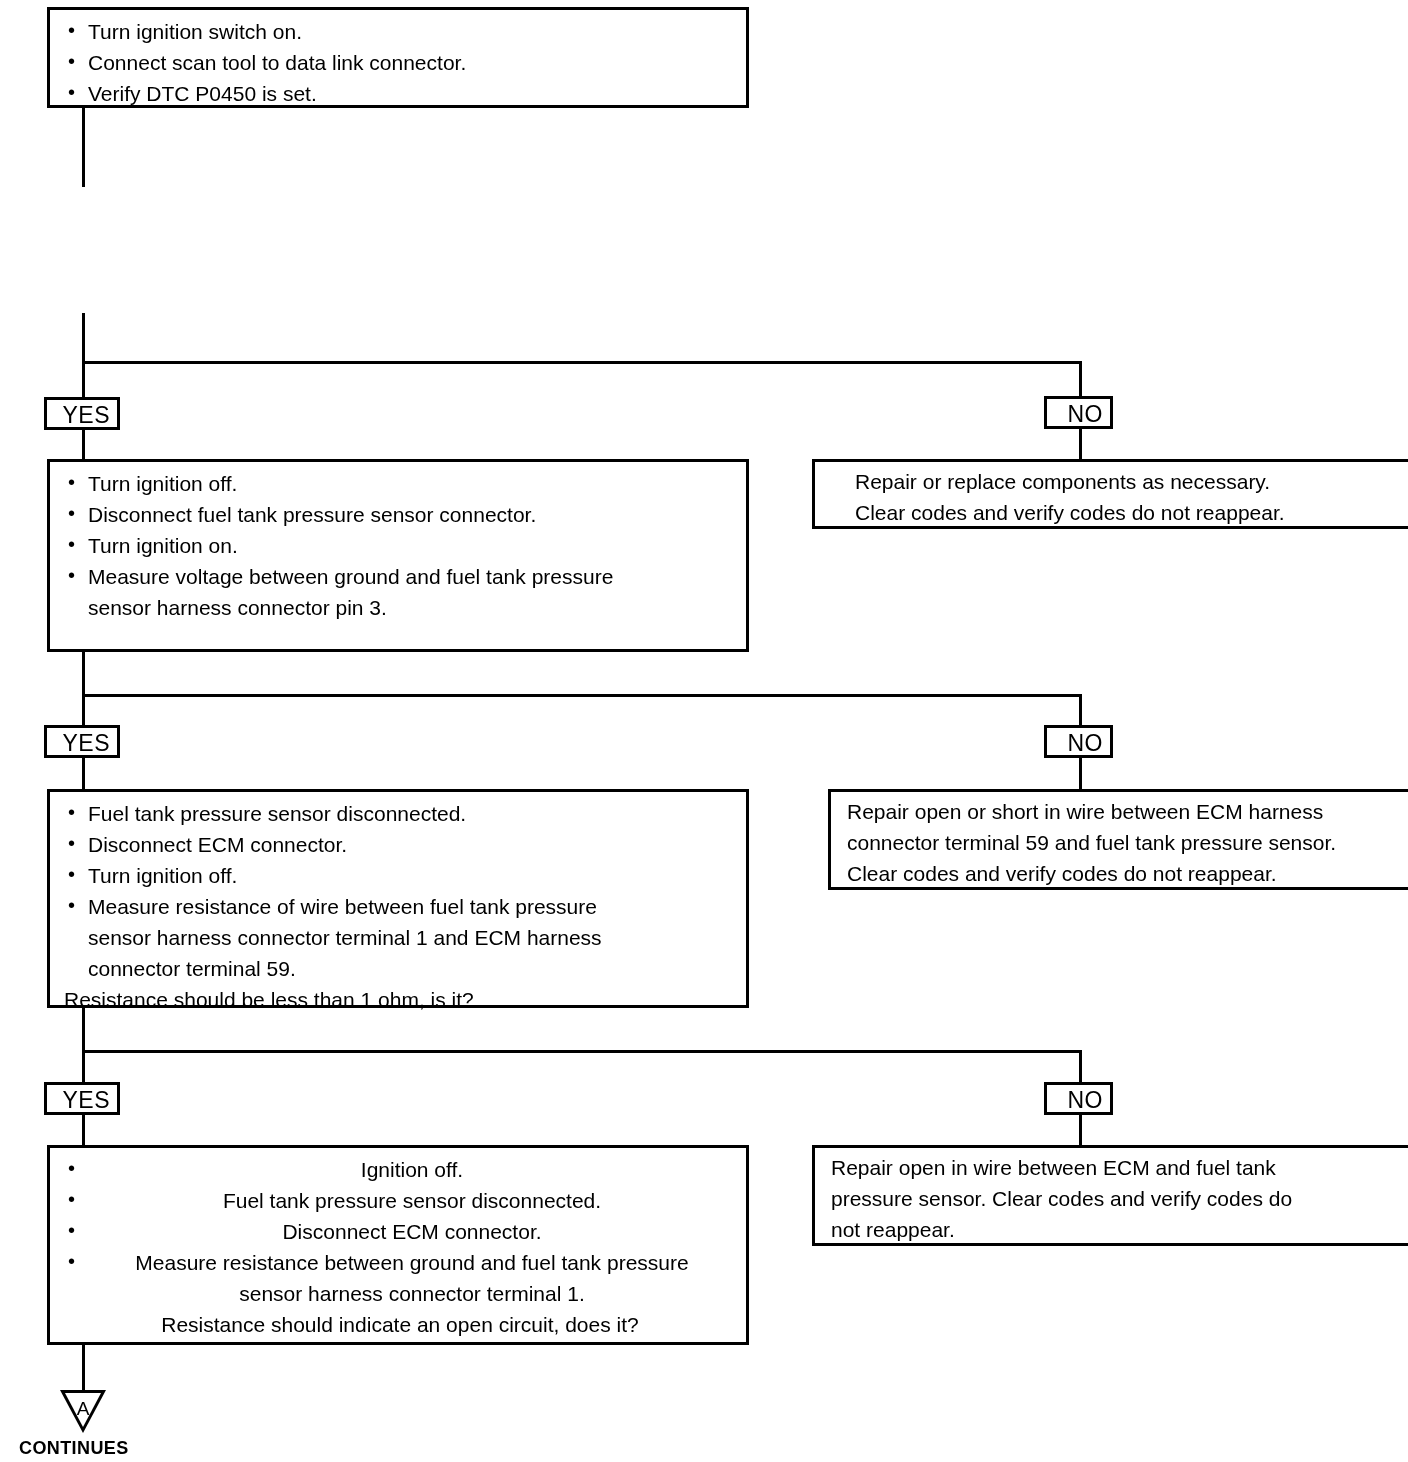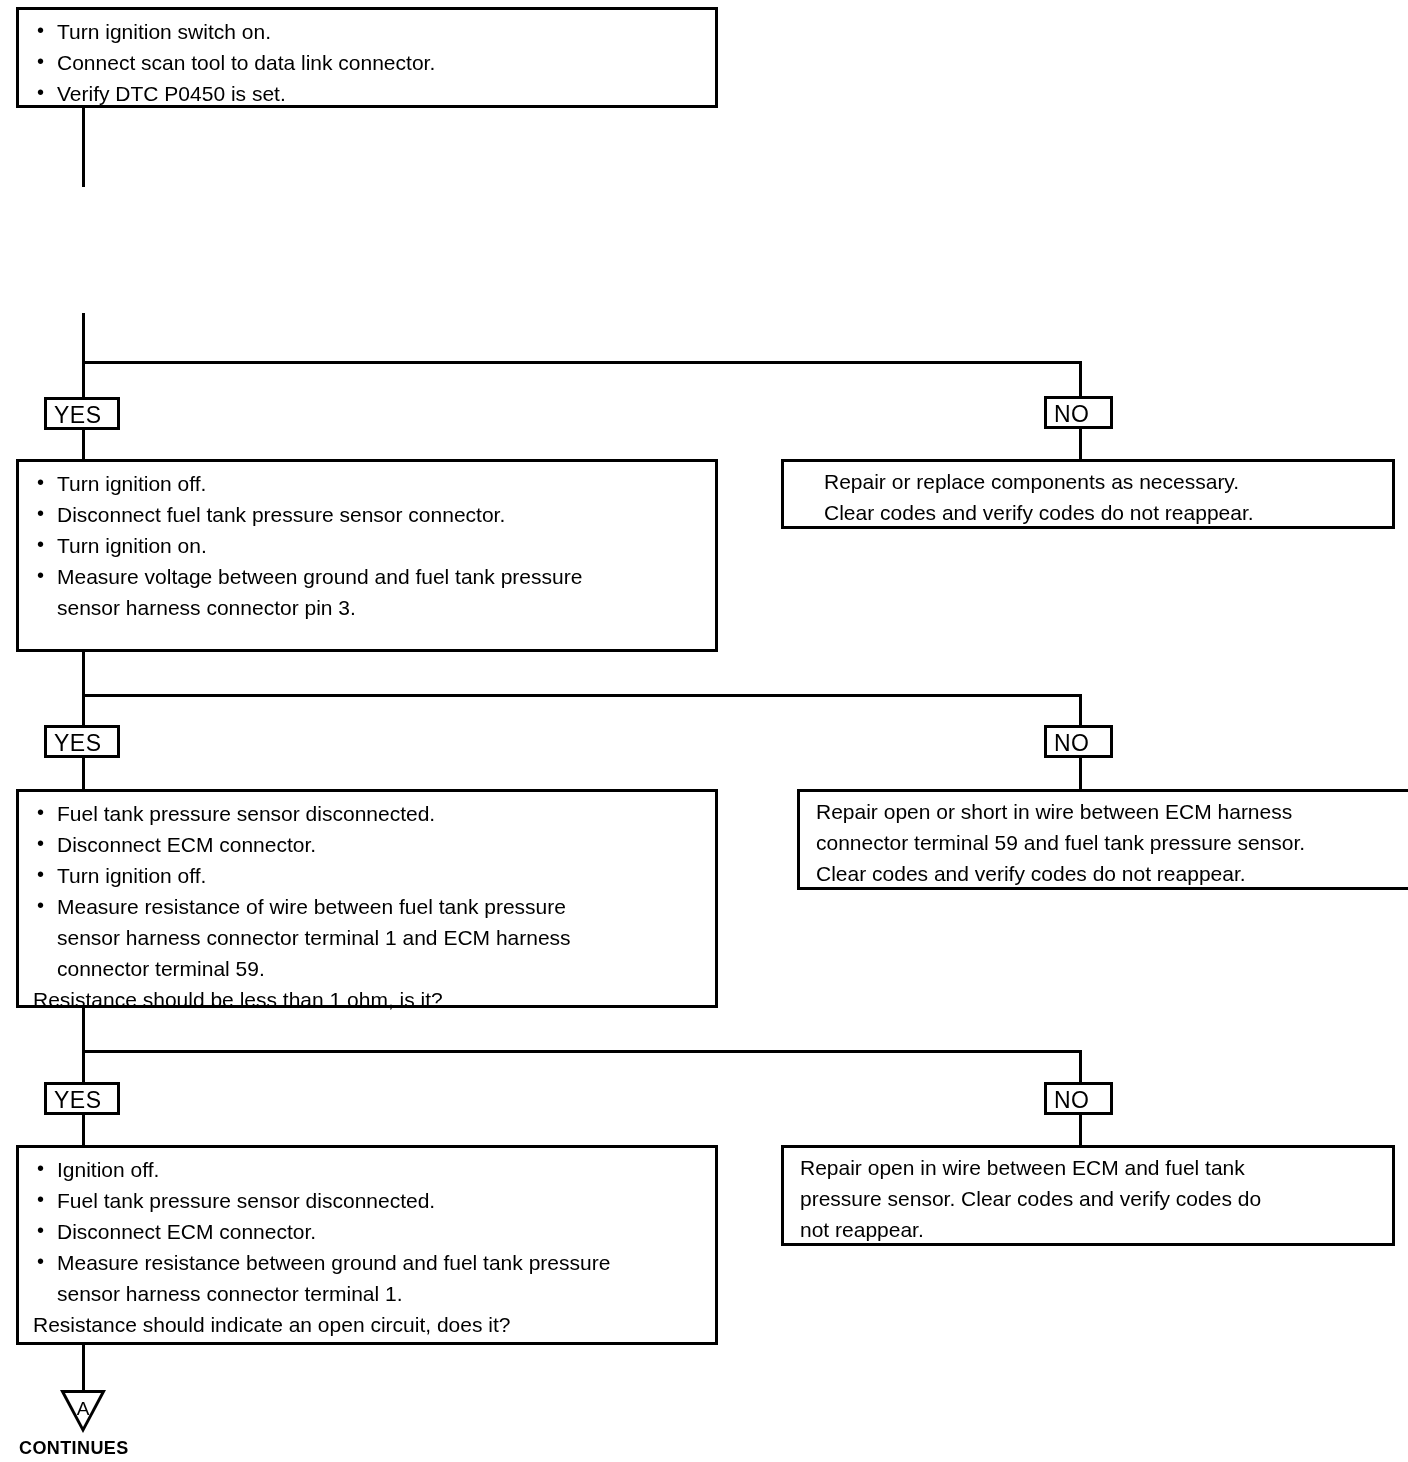--- a/index.html
+++ b/index.html
@@ -20,20 +20,21 @@
     overflow: hidden;
   }
 
   
   .fbox {
     position: absolute;
     box-sizing: border-box;
     border: 3px solid #000;
     background: #fff;
     padding: 6px 10px 6px 12px;
+    margin-left: 31px;
   }
   .fbox ul {
     list-style: none;
     margin: 0;
     padding: 0;
   }
   .fbox li {
     position: relative;
     padding-left: 26px;
     font-size: 21px;
@@ -61,21 +62,21 @@
   }
 
   
   .tag {
     position: absolute;
     box-sizing: border-box;
     border: 3px solid #000;
     background: #fff;
     font-size: 23px;
     line-height: 26px;
-    text-align: left;
+    text-align: right;
     padding: 2px 7px 3px 7px;
     letter-spacing: 0.5px;
     z-index: 4;
   }
 
   
   .vline {
     position: absolute;
     width: 3px;
     background: #000;
@@ -190,21 +191,21 @@
   <div class="vline" style="left:1079px; top:1050px; height:96px;"></div>
   <div class="tag" style="left:44px; top:1082px; width:76px; height:33px;">YES</div>
   <div class="tag" style="left:1044px; top:1082px; width:69px; height:33px;">NO</div>
 
   <div class="fbox" style="left:781px; top:1145px; width:614px; height:101px; padding-top:4px;">
     <div class="plain">Repair open in wire between ECM and fuel tank
 pressure sensor. Clear codes and verify codes do
 not reappear.</div>
   </div>
 
-  <div class="fbox" style="left:16px; top:1145px; width:702px; height:200px;">
+  <div class="fbox" style="left:16px; top:1145px; width:702px; height:200px;text-align:center;">
     <ul>
       <li>Ignition off.</li>
       <li>Fuel tank pressure sensor disconnected.</li>
       <li>Disconnect ECM connector.</li>
       <li>Measure resistance between ground and fuel tank pressure
 sensor harness connector terminal 1.</li>
     </ul>
     <div class="qline">Resistance should indicate an open circuit, does it?</div>
   </div>
 

